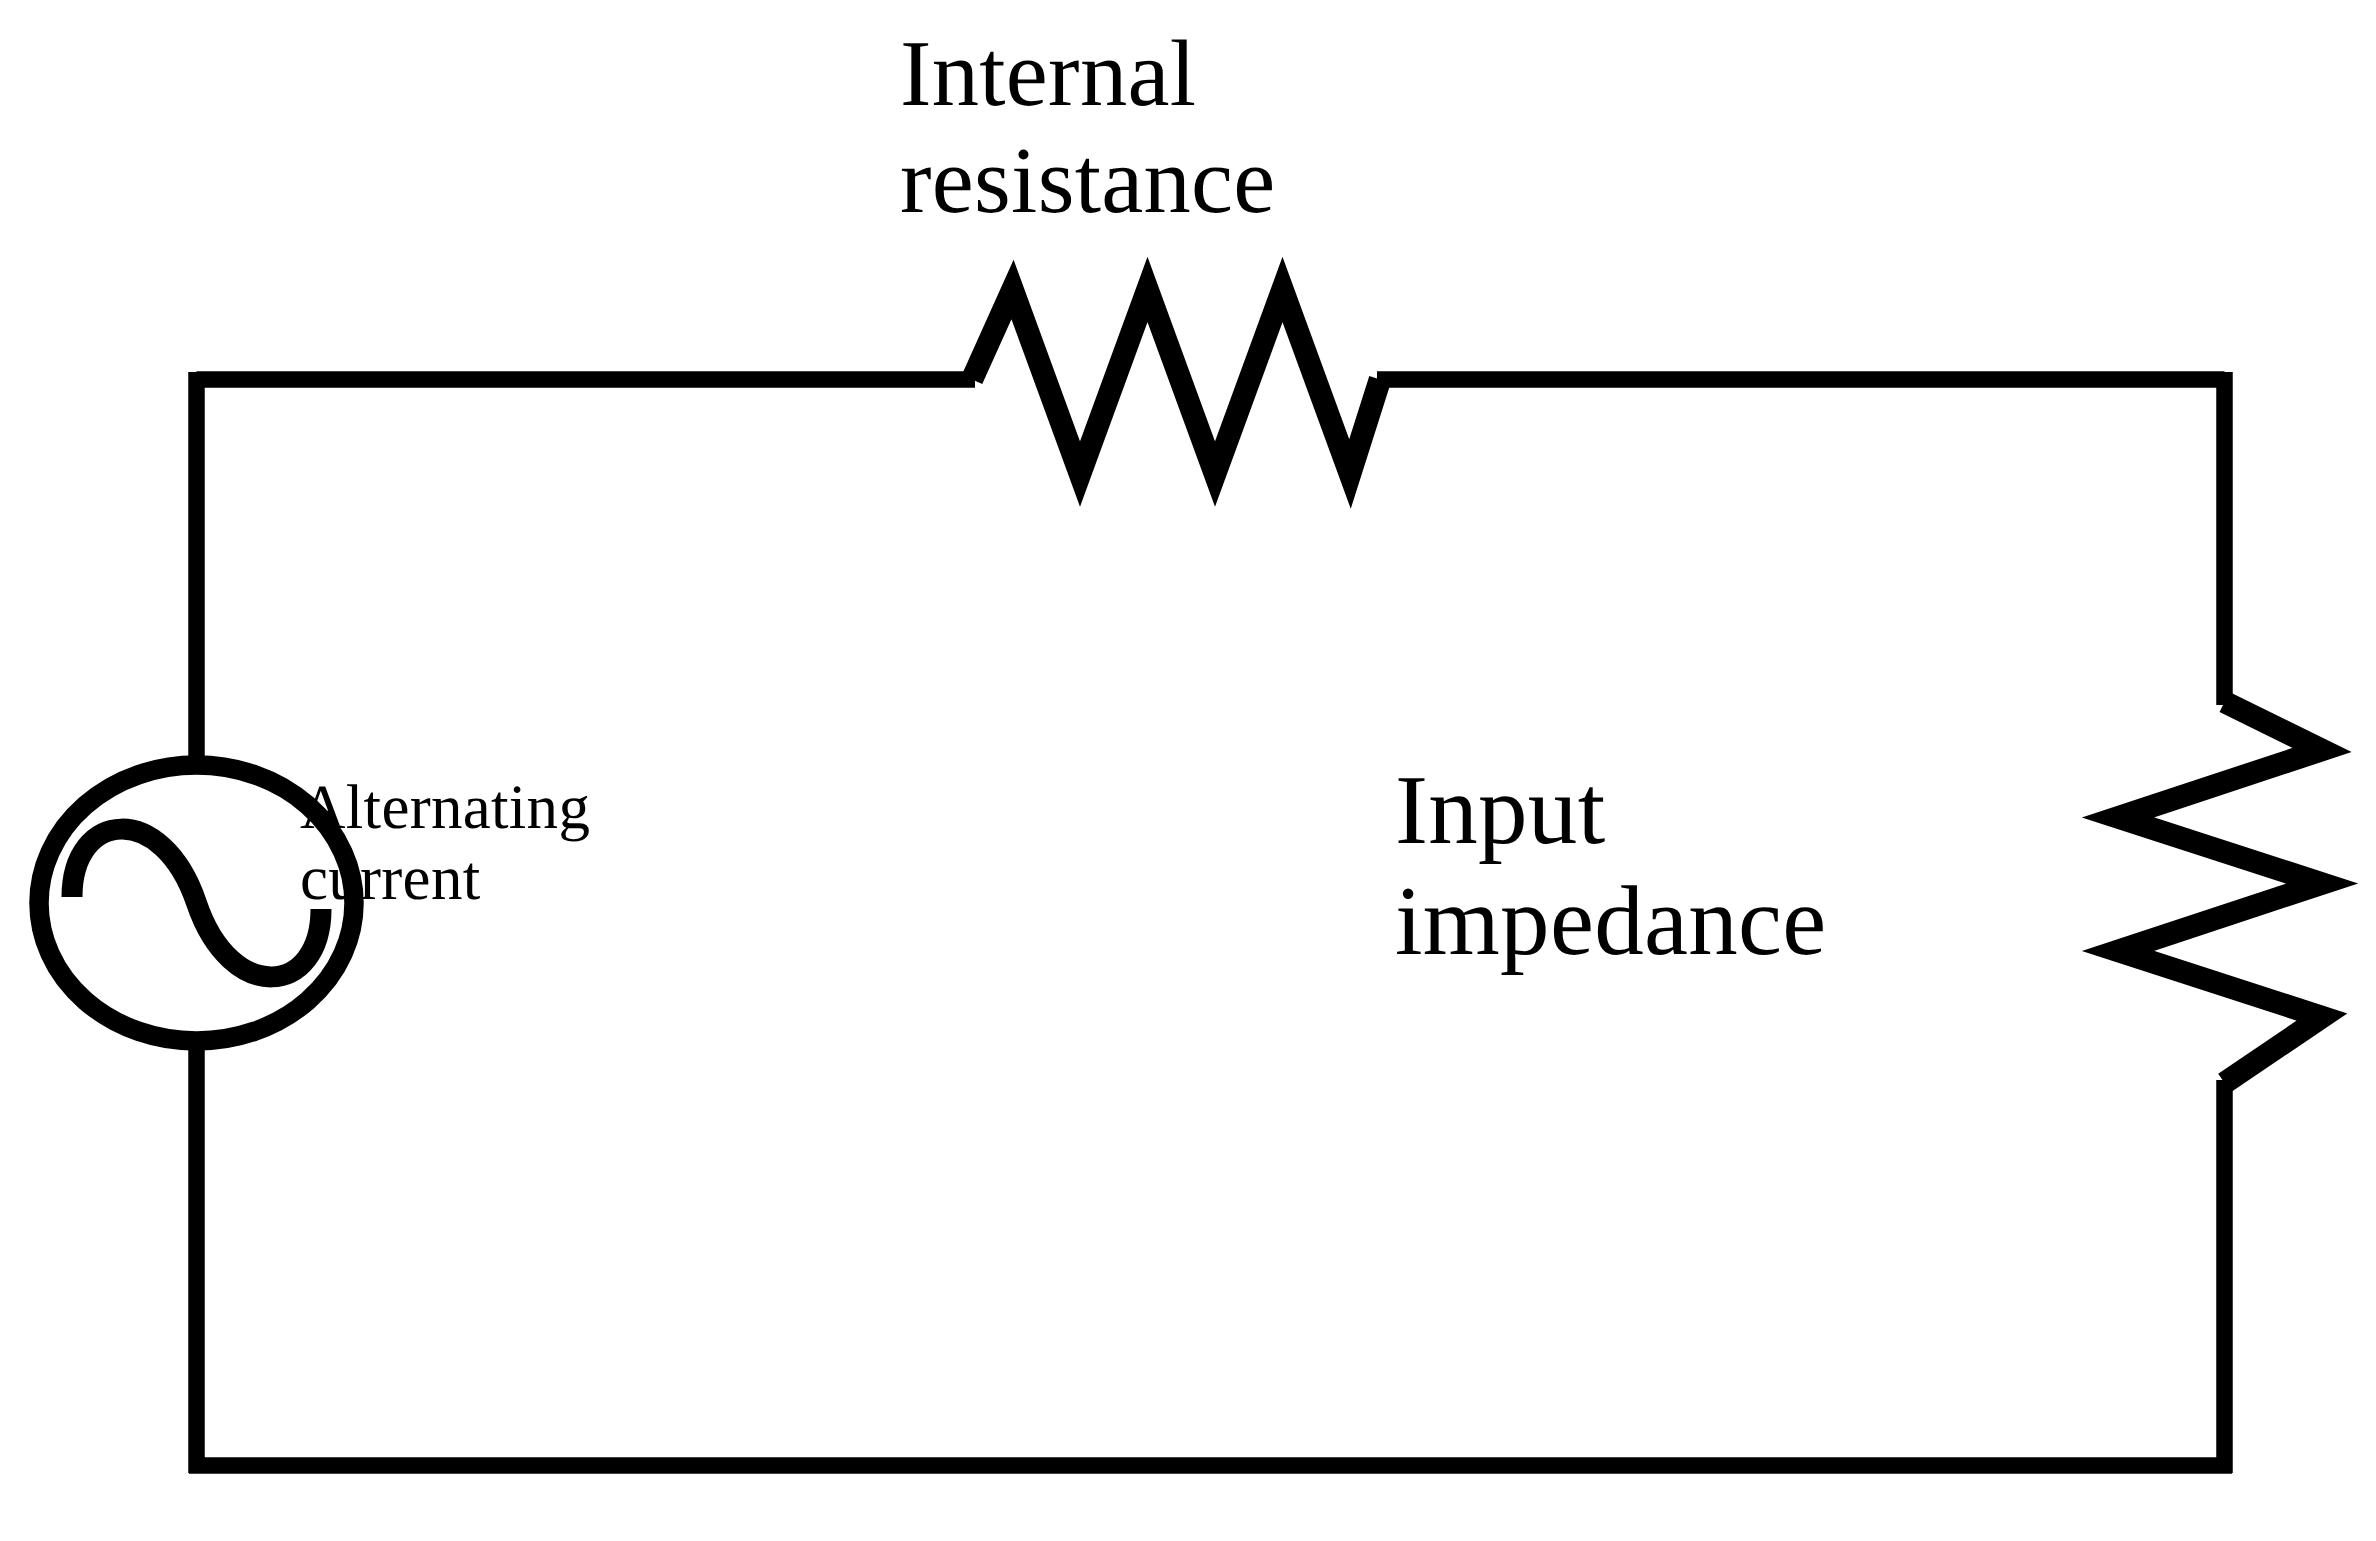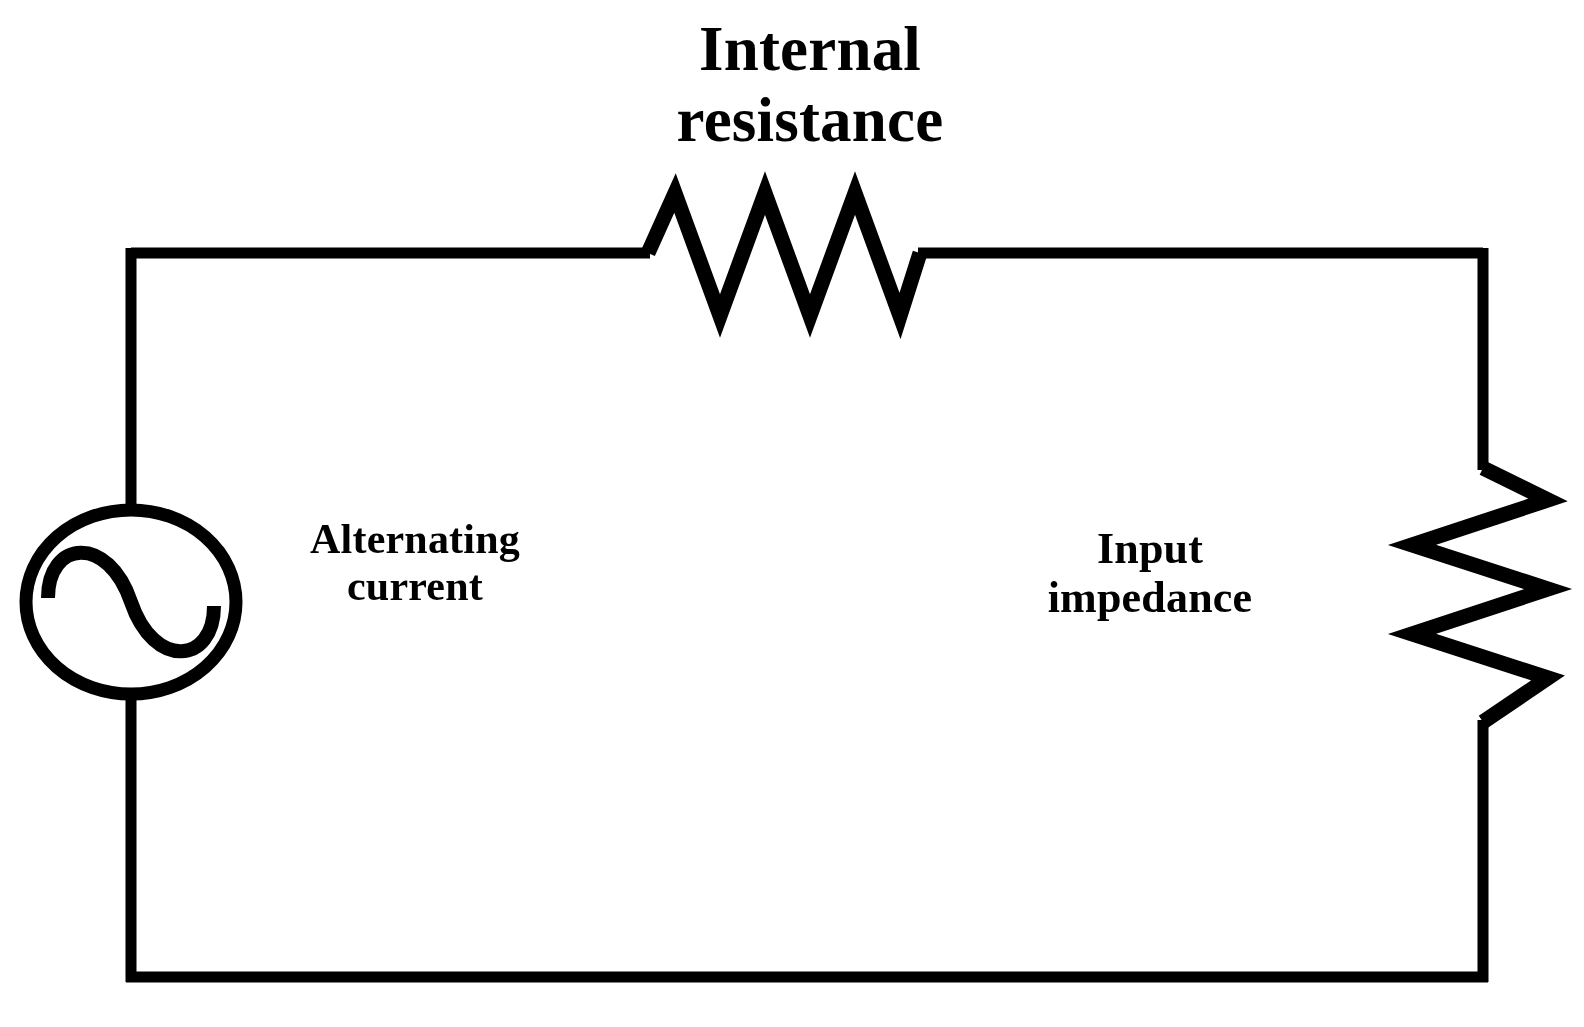--- a/index.html
+++ b/index.html
@@ -24,44 +24,44 @@
     left: 0;
     top: 0;
     width: 1584px;
     height: 1027px;
     display: block;
   }
   .label {
     position: absolute;
     font-family: "Liberation Serif", "DejaVu Serif", serif;
     color: #000000;
-    text-align: center;
+    text-align: left;
     line-height: 1.12;
     white-space: pre-line;
-    font-weight: 700;
+    font-weight: 400;
     letter-spacing: 0.2px;
     user-select: none;
   }
   #label-internal-resistance {
     left: 600px;
     top: 14px;
     width: 420px;
     font-size: 63px;
   }
   #label-alternating-current {
     left: 200px;
     top: 516px;
     width: 430px;
     font-size: 42px;
   }
   #label-input-impedance {
     left: 930px;
-    top: 524px;
+    top: 504px;
     width: 440px;
-    font-size: 44px;
+    font-size: 66px;
   }
 </style>
 </head>
 <body>
 
 <div id="diagram-root">
 
   <svg id="circuit-svg" viewBox="0 0 1584 1027" xmlns="http://www.w3.org/2000/svg">
 
     <g fill="none" stroke="#000000" stroke-width="11" stroke-linecap="butt" stroke-linejoin="miter">

